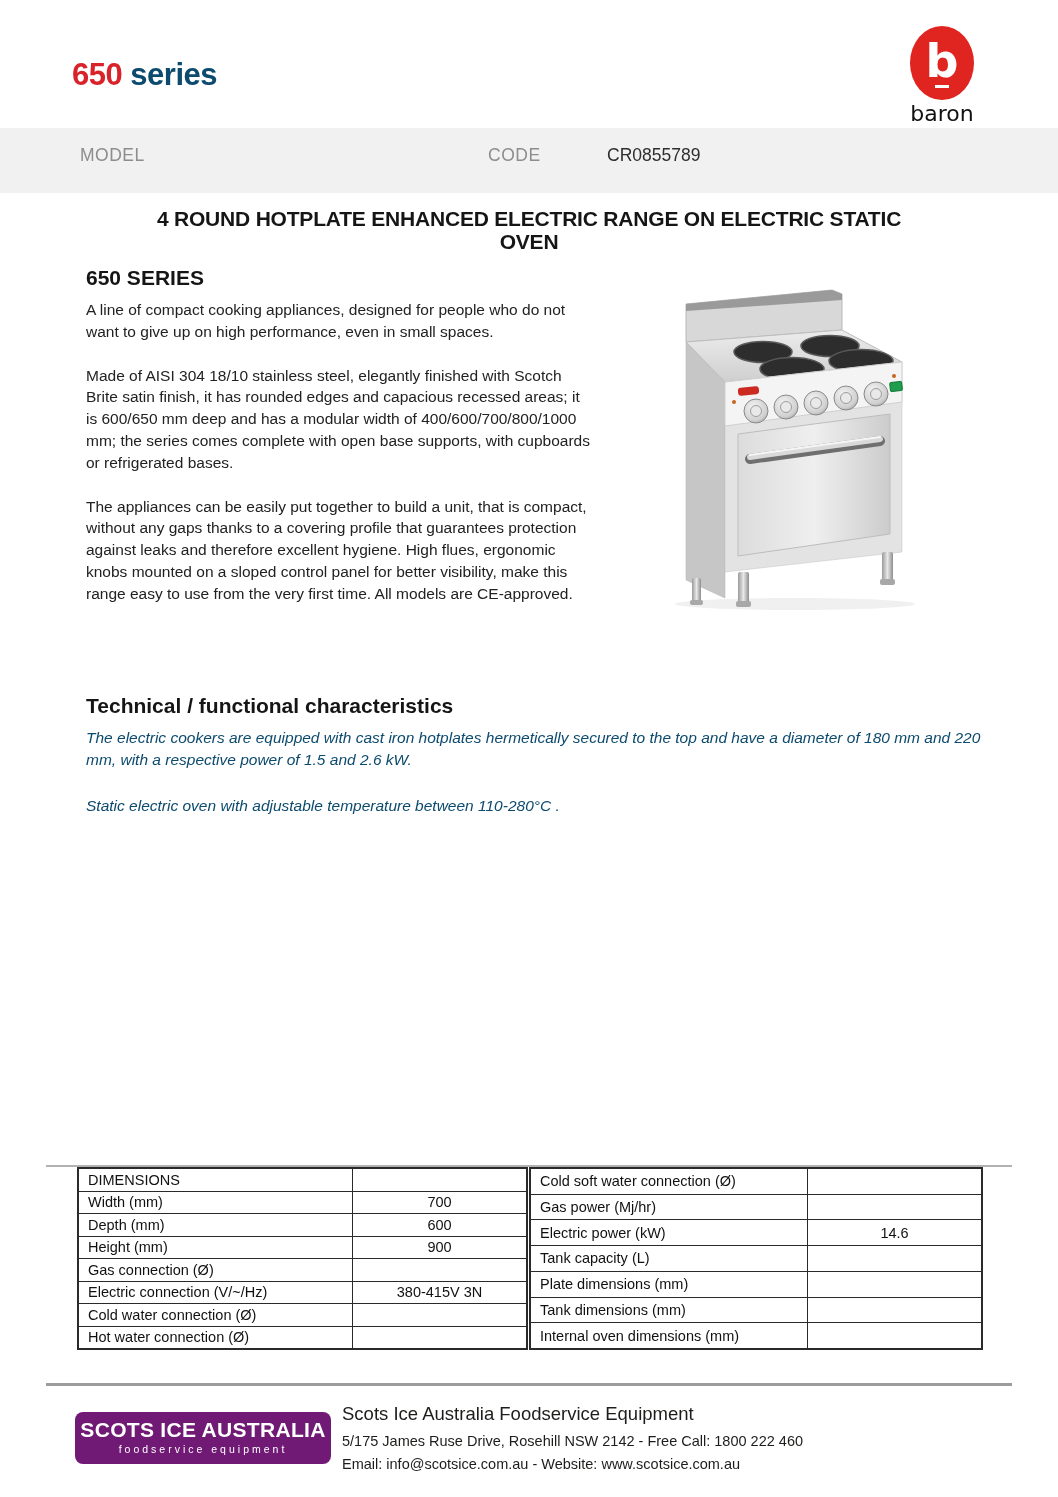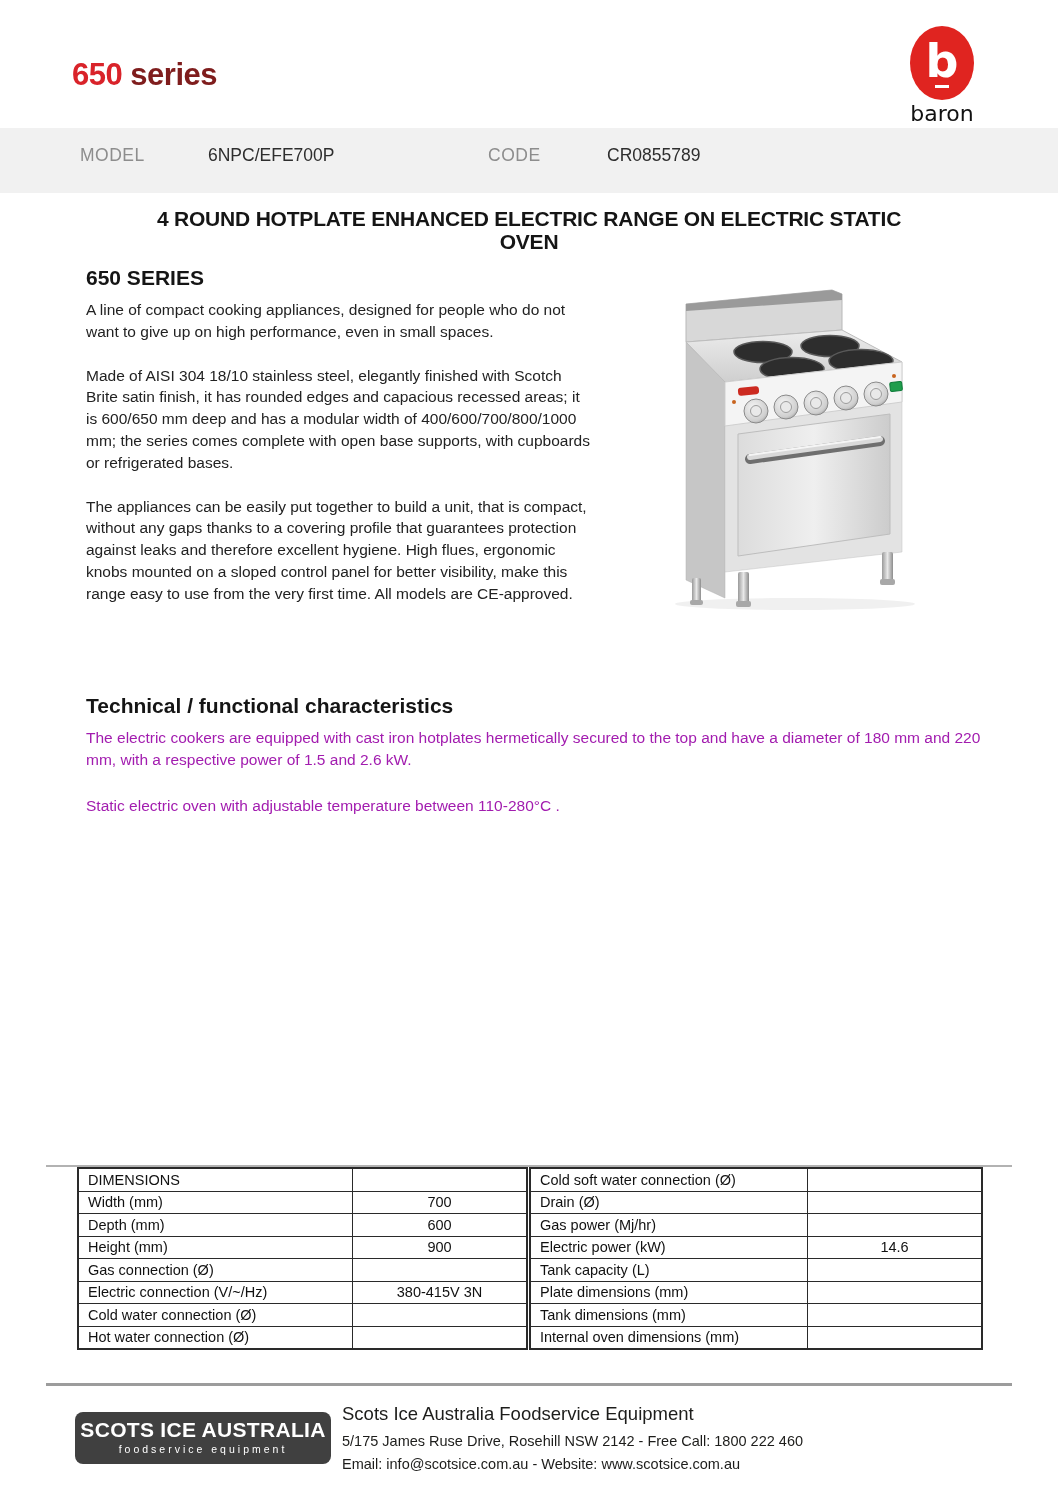--- a/index.html
+++ b/index.html
@@ -3,21 +3,21 @@
 <meta charset="utf-8">
 <style>
   html,body{margin:0;padding:0;}
   body{
     width:1058px;height:1497px;position:relative;background:#ffffff;
     font-family:"Liberation Sans",sans-serif;color:#1d1d1b;overflow:hidden;
   }
   
   .series-title{position:absolute;left:72px;top:57px;font-size:31px;font-weight:bold;letter-spacing:-0.5px;}
   .series-title .num{color:#d9232a;}
-  .series-title .word{color:#7f1d1d;margin-top:37px;}
+  .series-title .word{color:#0c4a6e;margin-top:37px;}
   .baron-logo{position:absolute;left:905px;top:26px;width:74px;text-align:center;}
   .baron-oval{width:64px;height:74px;margin:0 auto;border-radius:50%;background:#e02420;
     display:flex;align-items:center;justify-content:center;flex-direction:column;}
   .baron-oval .b{color:#ffffff;font-size:46px;font-weight:bold;line-height:44px;font-family:"DejaVu Sans",sans-serif;}
   .baron-oval .underbar{width:14px;height:3px;background:#ffffff;margin-top:2px;}
   .baron-word{font-size:22px;color:#111111;margin-top:1px;font-family:"DejaVu Sans",sans-serif;}
   
   .model-bar{position:absolute;left:0;top:128px;width:1058px;height:65px;background:#f1f1f1;}
   .model-bar span{position:absolute;top:0;line-height:54px;font-size:17.5px;white-space:nowrap;}
   .model-bar .lbl{color:#8d8d8d;letter-spacing:0.5px;}
@@ -27,37 +27,37 @@
   .product-title{position:absolute;top:207px;left:129px;width:800px;text-align:center;
     font-size:21px;font-weight:bold;line-height:23px;color:#151515;letter-spacing:-0.2px;}
   
   .series-heading{position:absolute;top:266px;left:86px;font-size:21px;font-weight:bold;color:#151515;}
   .description{position:absolute;top:299px;left:86px;width:508px;font-size:15.5px;line-height:21.8px;color:#222222;}
   .description p{margin:0 0 22px 0;}
   
   .product-figure{position:absolute;left:650px;top:280px;width:300px;height:330px;}
   
   .tech-heading{position:absolute;top:694px;left:86px;font-size:21px;font-weight:bold;color:#151515;}
-  .tech-body{position:absolute;top:727px;left:86px;width:906px;font-size:15.5px;line-height:22px;color:#a21caf;}
+  .tech-body{position:absolute;top:727px;left:86px;width:906px;font-size:15.5px;line-height:22px;color:#0c4a6e;font-style:italic;}
   .tech-body p{margin:0 0 24px 0;}
   
   .rule-top{position:absolute;top:1165px;left:46px;width:966px;height:2px;background:#b2b2b2;}
   .rule-bottom{position:absolute;top:1383px;left:46px;width:966px;height:3px;background:#9c9c9c;}
   
   .tables{position:absolute;top:1167px;left:77px;width:906px;display:flex;justify-content:space-between;}
   table.spec{border-collapse:collapse;border:2px solid #2a2a2a;table-layout:fixed;}
   table.spec td{border:1px solid #2a2a2a;height:21.5px;padding:0 9px;font-size:14.5px;color:#111111;
     white-space:nowrap;overflow:hidden;}
   #left-table{width:430px;} #right-table{width:433px;}
   #left-table td:first-child{width:255px;} #left-table td:last-child{width:155px;margin-top:16px;}
   #right-table td:first-child{width:258px;} #right-table td:last-child{width:155px;}
   td.val{text-align:center;}
   td.indent{padding-left:28px;}
   
-  .footer-logo{position:absolute;left:75px;top:1412px;width:256px;height:52px;background:#404040;
+  .footer-logo{position:absolute;left:75px;top:1412px;width:256px;height:52px;background:#701a75;
     border-radius:8px;color:#ffffff;text-align:center;box-sizing:border-box;padding-top:6px;}
   .footer-logo .l1{font-size:21px;font-weight:bold;letter-spacing:0.3px;line-height:24px;}
   .footer-logo .l2{font-size:10.5px;letter-spacing:3px;line-height:14px;}
   .footer-text{position:absolute;left:342px;top:1401px;color:#1d1d1b;}
   .footer-text .company{font-size:18.5px;line-height:26px;margin-bottom:3px;}
   .footer-text .line{font-size:14.5px;line-height:22.5px;}
 </style>
 </head>
 <body>
 
@@ -68,21 +68,20 @@
 <div class="baron-logo">
   <div class="baron-oval">
     <div class="b">b</div>
     <div class="underbar"></div>
   </div>
   <div class="baron-word">baron</div>
 </div>
 
 <div class="model-bar">
   <span class="lbl mb-model">MODEL</span>
-  <span class="val mb-model-val">6NPC/EFE700P</span>
   <span class="lbl mb-code">CODE</span>
   <span class="val mb-code-val">CR0855789</span>
 </div>
 
 <div class="product-title">4 ROUND HOTPLATE ENHANCED ELECTRIC RANGE ON ELECTRIC STATIC OVEN</div>
 
 <div class="series-heading">650 SERIES</div>
 <div class="description">
   <p>A line of compact cooking appliances, designed for people who do not want to give up on high performance, even in small spaces.</p>
   <p>Made of AISI 304 18/10 stainless steel, elegantly finished with Scotch Brite satin finish, it has rounded edges and capacious recessed areas; it is 600/650 mm deep and has a modular width of 400/600/700/800/1000 mm; the series comes complete with open base supports, with cupboards or refrigerated bases.</p>
@@ -208,24 +207,20 @@
         </tr>
       </tbody>
   </table>
   <table class="spec" id="right-table">
     <tbody id="right-table-body">
         <tr>
           <td>Cold soft water connection (Ø)</td>
           <td class="val"></td>
         </tr>
         <tr>
-          <td>Drain (Ø)</td>
-          <td class="val"></td>
-        </tr>
-        <tr>
           <td>Gas power (Mj/hr)</td>
           <td class="val"></td>
         </tr>
         <tr>
           <td>Electric power (kW)</td>
           <td class="val">14.6</td>
         </tr>
         <tr>
           <td>Tank capacity (L)</td>
           <td class="val"></td>

